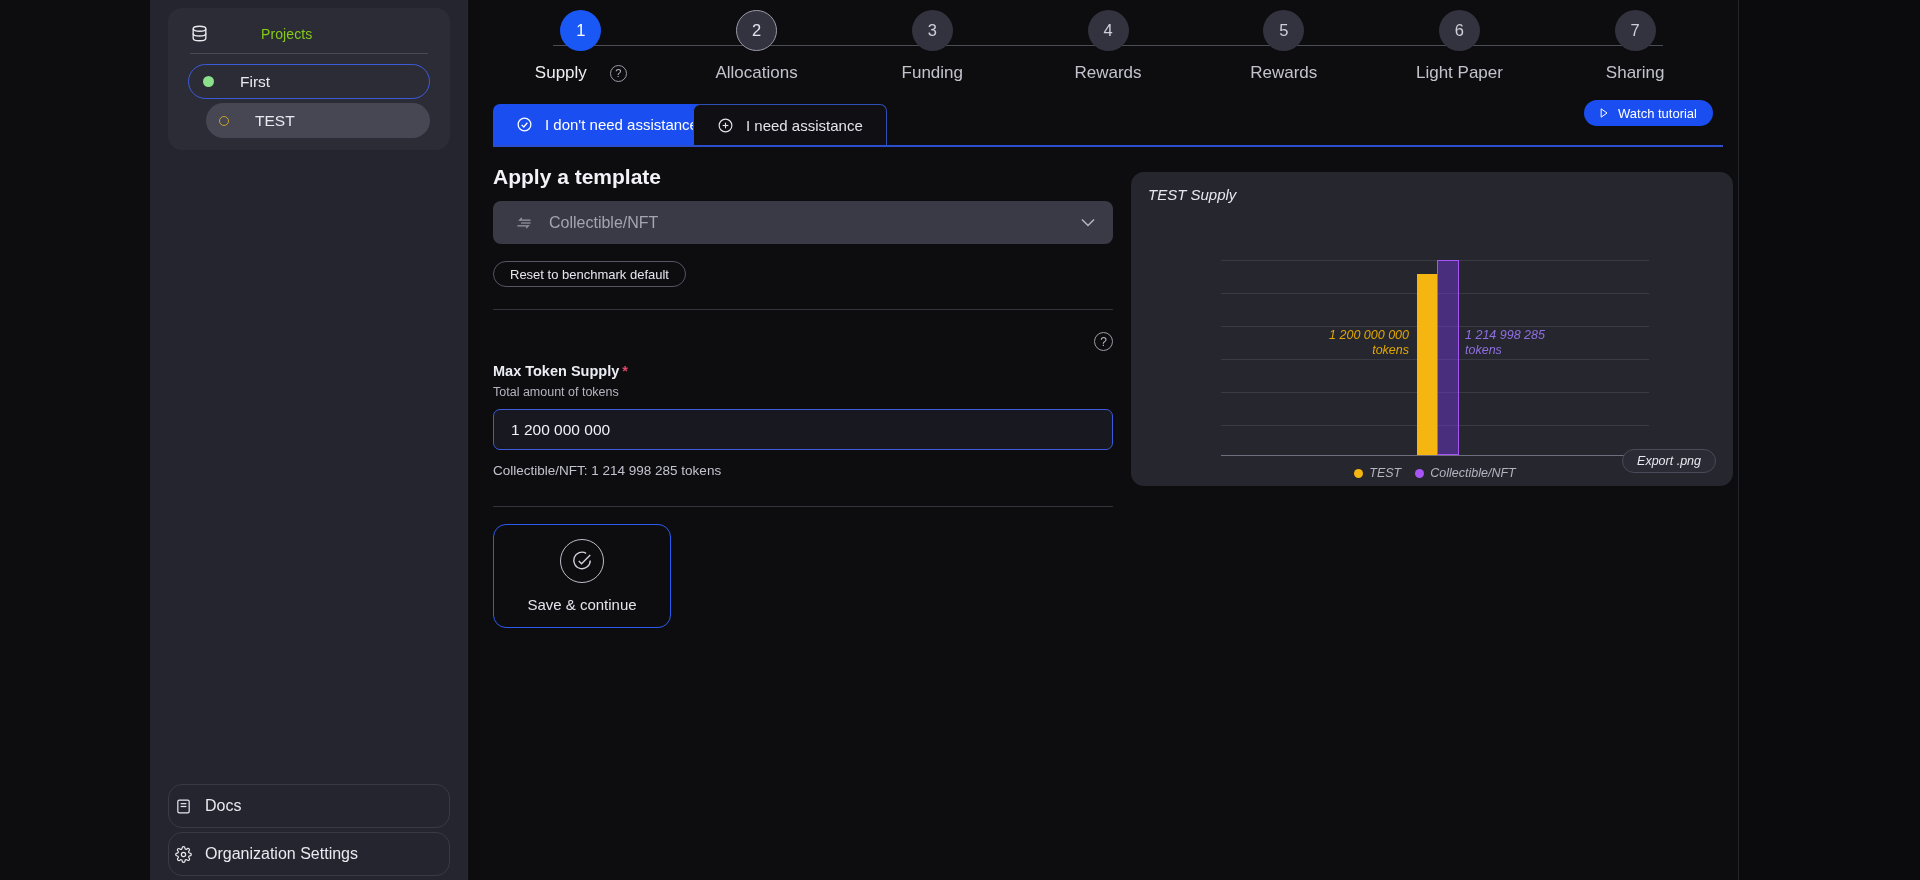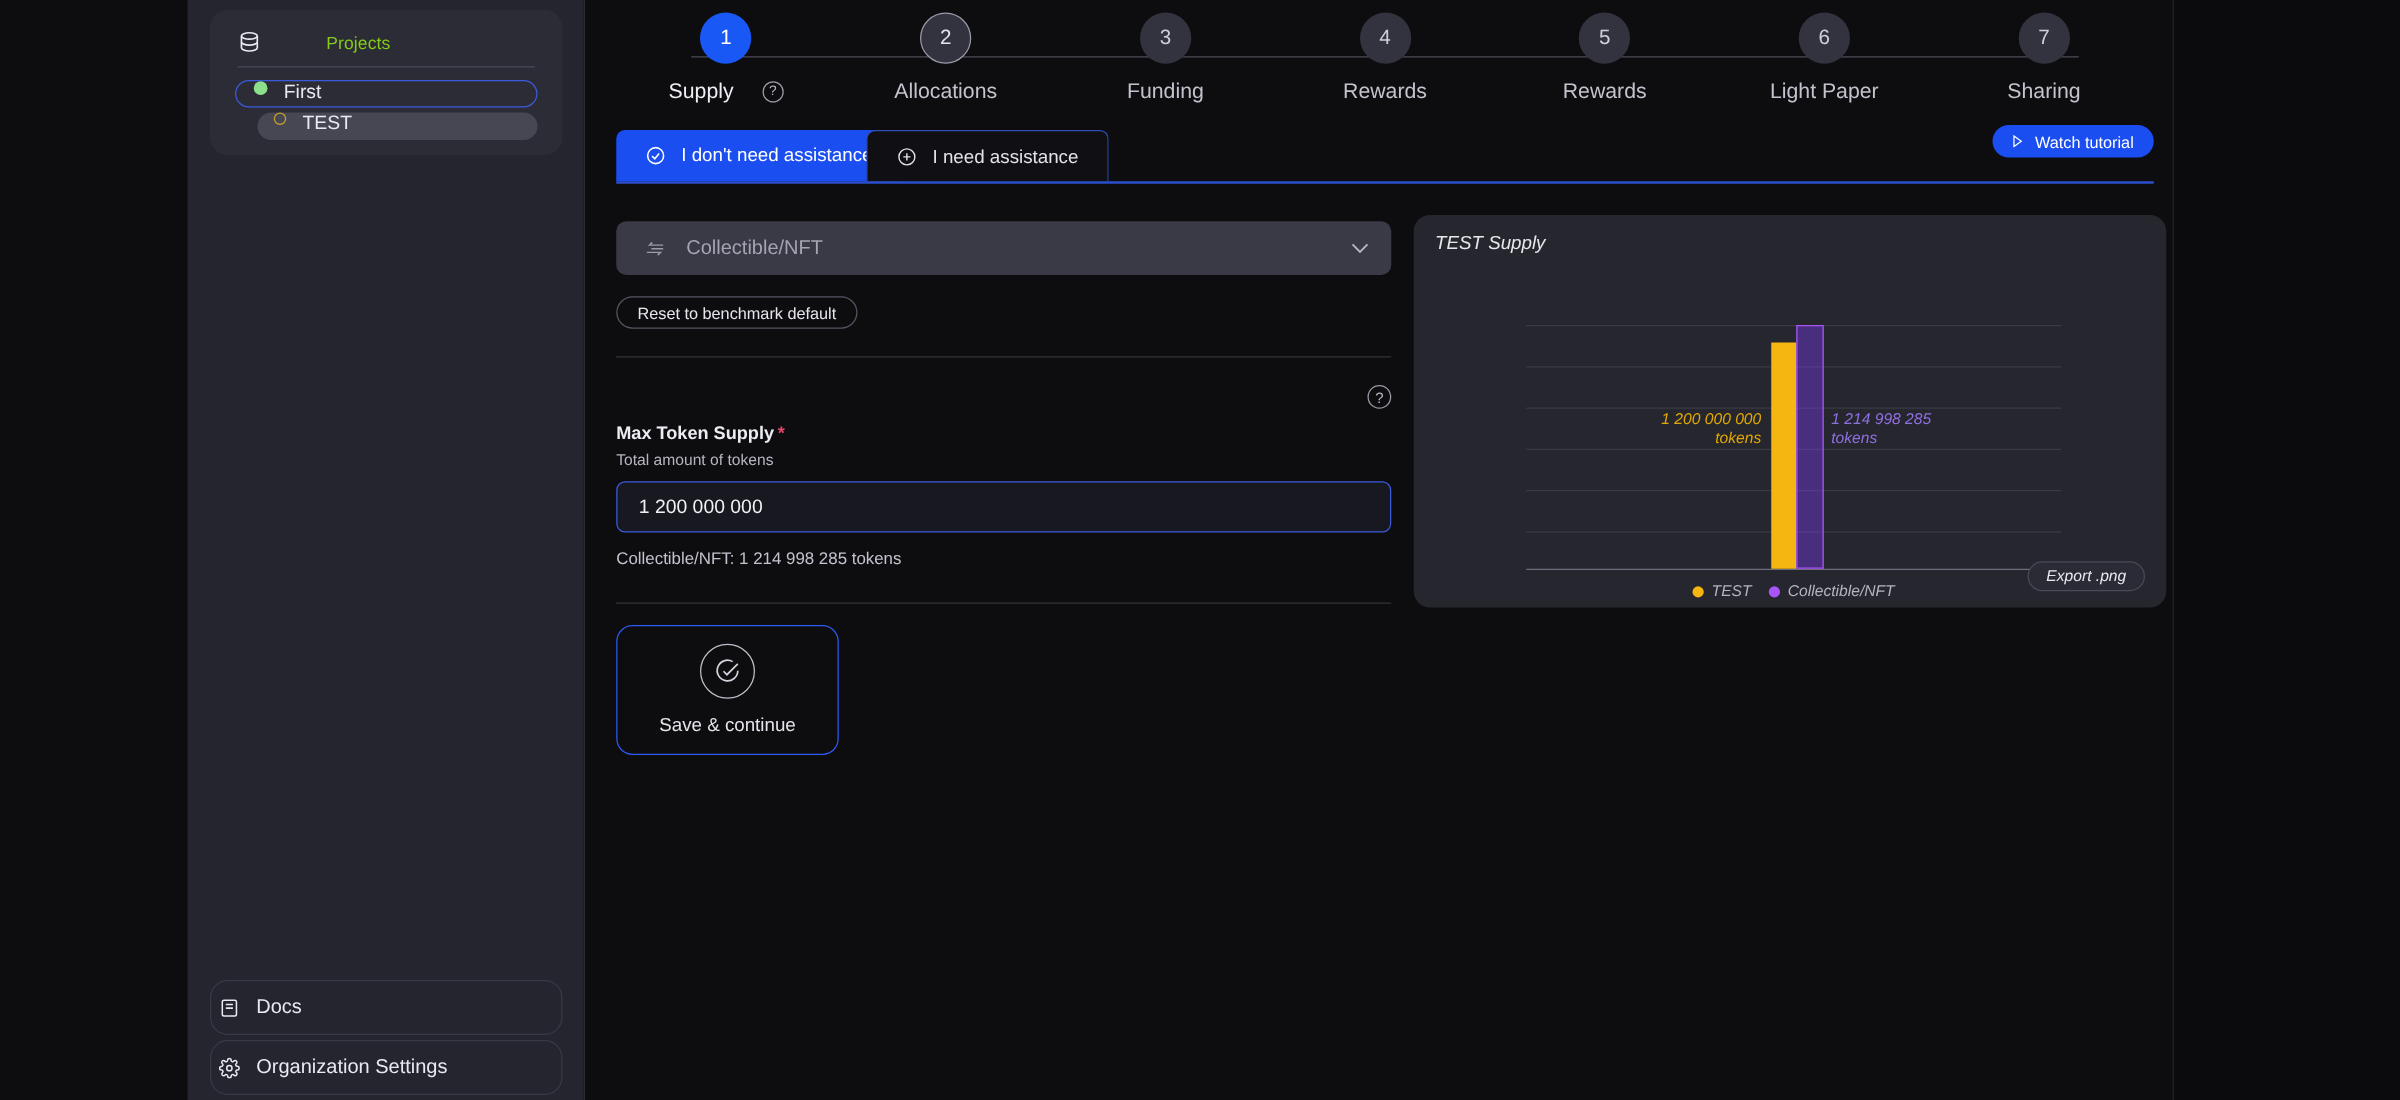--- a/index.html
+++ b/index.html
@@ -34,22 +34,22 @@
     display: flex; align-items: center; gap: 13px;
     padding: 6px 22px 10px 22px;
   }
   .projects-head .label {
     font-size: 14px; color: #84cc16; letter-spacing: .1px; margin-left: 39px;
   }
   .projects-divider {
     height: 1px; background: #494956; margin: 0 22px 10px 22px;
   }
   .proj-item {
-    display: flex; gap: 13px;
-    height: 22px; margin: 0 20px; padding-left: 14px;
+    display: flex; align-items: center; gap: 26px;
+    height: 35px; margin: 0 20px; padding-left: 14px;
     border-radius: 18px; font-size: 15.5px; color: #e9e9ef;
   }
   .proj-item.selected {
     border: 1px solid #3b5bdb;
     background: transparent;
   }
   .proj-item.nested {
     margin-left: 38px; margin-right: 20px; margin-top: 4px;
     background: #474754; border: none; padding-left: 13px;
   }
@@ -128,21 +128,21 @@
   .assist-tab.on { left: 0; background: #1a4ef0; color: #fff; }
   .assist-tab.off {
     left: 200px; background: #0f0f14; color: #e3e3ea;
     border: 1px solid #2e4fb5; border-bottom: none;
   }
   .tab-underline {
     position: absolute; left: 0; top: 41px; width: 1230px; height: 1.5px;
     background: #2b4fcc;
   }
   .watch-btn {
-    position: absolute; right: 0; top: -4px;
+    position: absolute; right: 10px; top: -4px;
     display: flex; align-items: center; gap: 9px;
     height: 26px; padding: 0 16px;
     background: #1a4ef0; color: #fff;
     border-radius: 13px; font-size: 13px;
   }
 
   
   .form-col { position: absolute; left: 25px; top: 165px; width: 620px; }
   .form-title { font-size: 21px; font-weight: bold; color: #f2f2f7; }
   .field-label {
@@ -376,20 +376,21 @@
           <svg width="9" height="10" viewBox="0 0 10 12" fill="none" stroke="#ffffff" stroke-width="1.2">
               <path d="M1 1l7 5-7 5z"></path>
             </svg>
         </span>
         <span>Watch tutorial</span>
       </div>
       <div class="tab-underline"></div>
     </div>
 
     <div class="form-col">
+      <div class="form-title">Apply a template</div>
 
 
       <div class="select-box">
         <span>
           <svg width="18" height="16" viewBox="0 0 24 22" fill="none" stroke="#9a9aa8" stroke-width="1.6">
             <path d="M21 7H6l3-3"></path>
               <path d="M21 11H8"></path>
             <path d="M3 15h15l-3 3"></path>
           </svg>
         </span>

